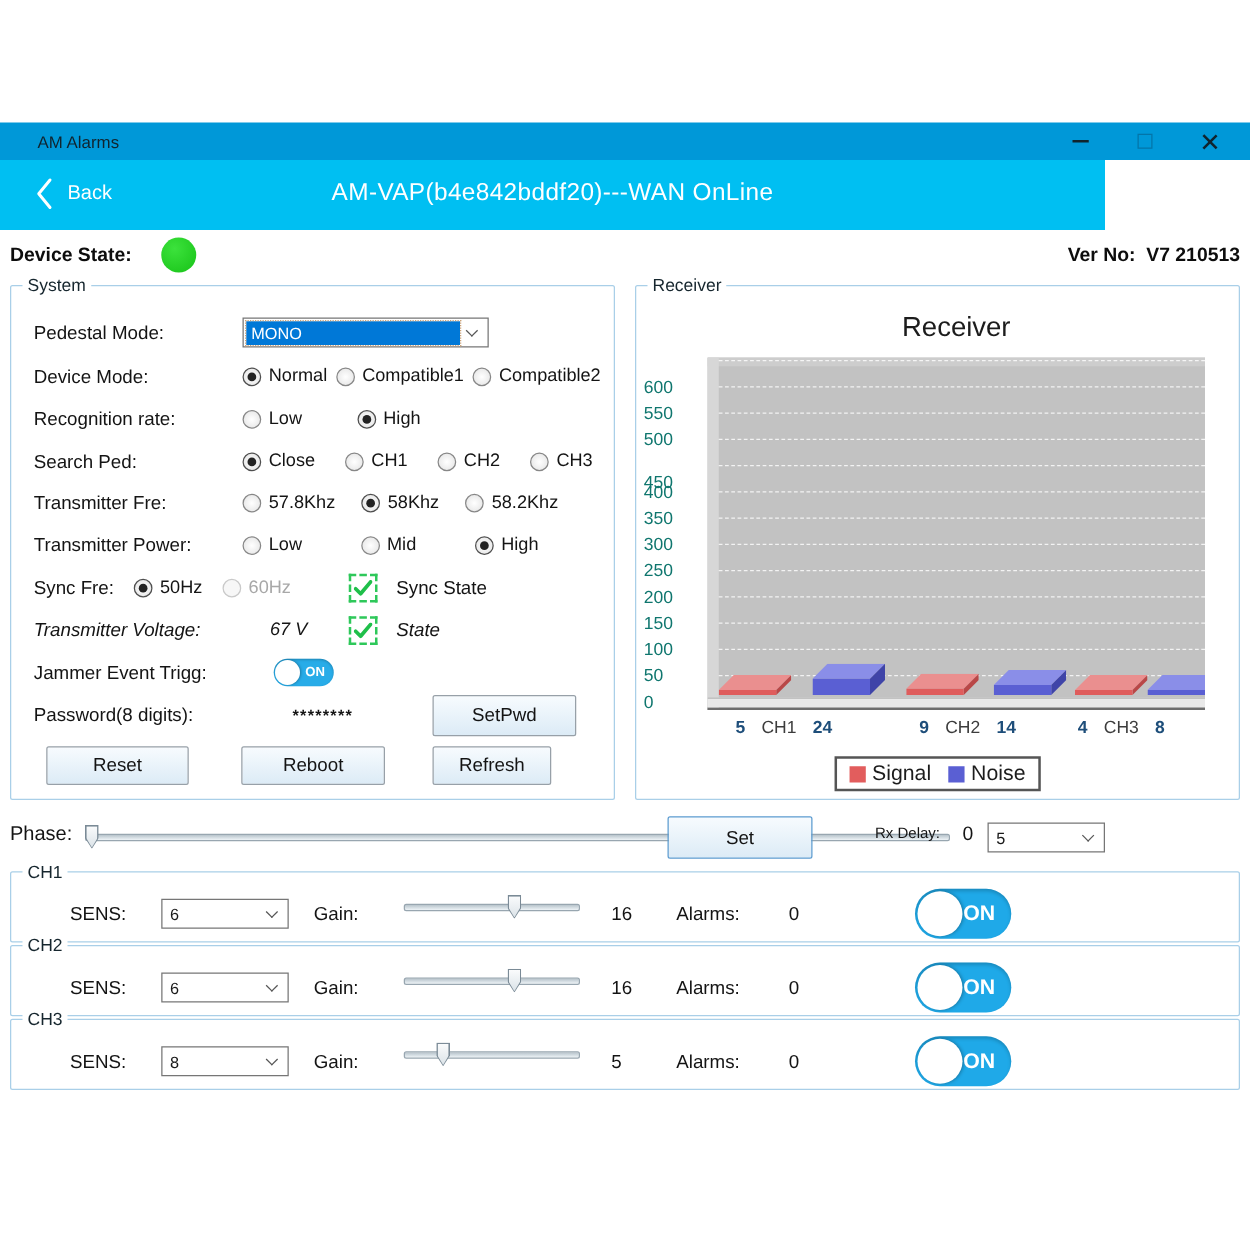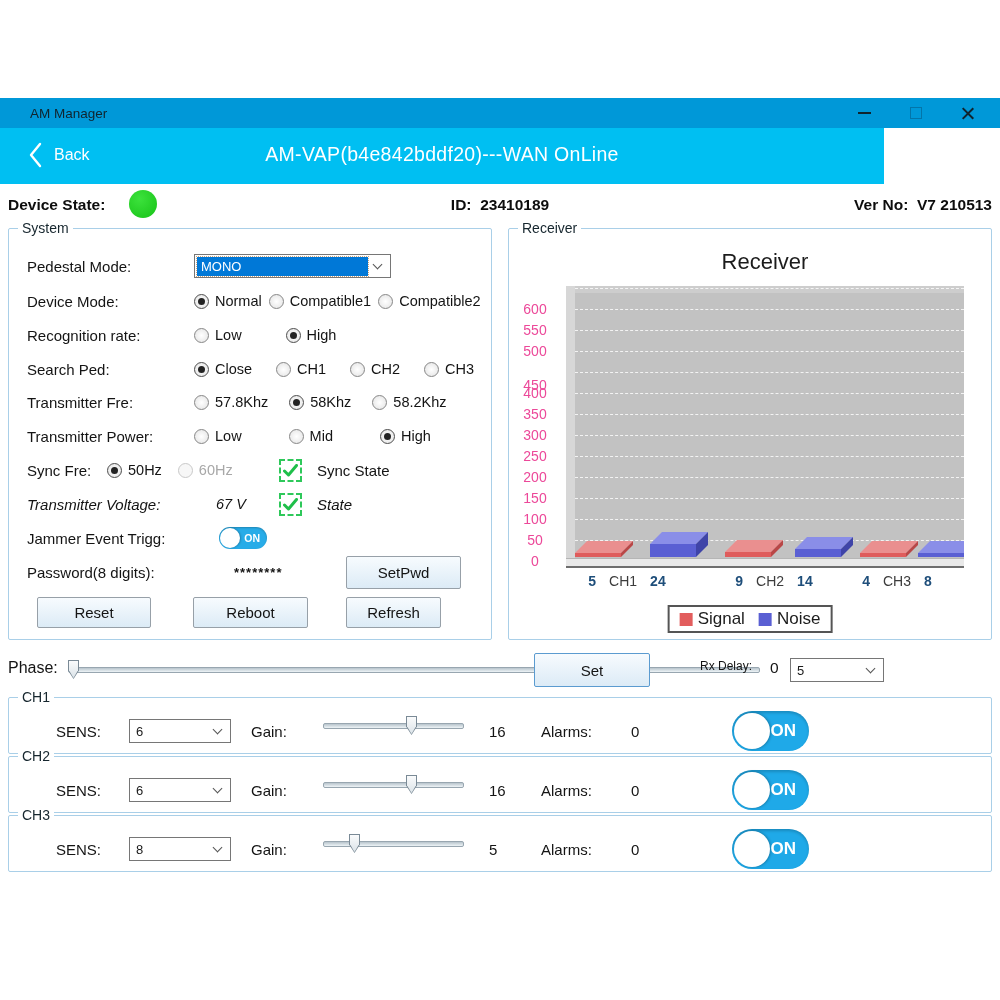--- a/index.html
+++ b/index.html
@@ -73,21 +73,21 @@
   .btn { position:absolute; height:31px; background:linear-gradient(#f7fbfe, #dcebf6); border:1px solid #97a0a8; border-radius:2px; font-size:15px; color:#141414; display:flex; align-items:center; justify-content:center; font-family:inherit; cursor:pointer; }
   .btn-setpwd { top:327px; left:337px; width:115px; height:33px; }
   .btn-reset { top:368px; left:28px; width:114px; }
   .btn-reboot { top:368px; left:184px; width:115px; }
   .btn-refresh { top:368px; left:337px; width:95px; }
   .btn-primary { border:1.5px solid #5b9bd0; }
 
   
   .chart-title { position:absolute; top:20px; left:57px; width:398px; text-align:center; font-size:22px; color:#1c1c1c; }
   .yticks { position:absolute; left:4px; top:57px; width:46px; height:281px; }
-  .ytick { position:absolute; right:4px; width:40px; text-align:center; font-size:14px; color:#ec4899; }
+  .ytick { position:absolute; right:4px; width:40px; text-align:left; font-size:14px; color:#0f766e; }
   .plot { position:absolute; left:57px; top:57px; width:398px; height:282px; background:#c2c2c2; border-bottom:2px solid #6e6e6e; overflow:hidden; }
   .wall-left { position:absolute; left:0; top:0; width:9px; height:100%; background:#d7d7d7; }
   .wall-top { position:absolute; left:0; top:0; width:100%; height:7px; background:#cdcdcd; }
   .floor { position:absolute; left:0; bottom:0; width:100%; height:8px; background:#e9e9e9; border-top:1px solid #b5b5b5; }
   .gridline { position:absolute; left:9px; right:0; height:0; border-top:1.5px dashed rgba(255,255,255,.8); }
   .bar { position:absolute; bottom:5px; }
   .xlabels { position:absolute; top:344px; left:0; width:484px; height:22px; }
   .xgroup { position:absolute; transform:translateX(-50%); display:flex; align-items:center; gap:13px; }
   .xval { font-size:14px; font-weight:bold; color:#1e4e7a; }
   .xcat { font-size:14px; color:#3c3c3c; }
@@ -117,21 +117,21 @@
   .tog-lg { position:absolute; width:77px; height:40px; border-radius:20px; background:#1fa9e8; box-shadow:inset 0 2px 3px rgba(0,0,0,.18); cursor:pointer; }
   .tog-lg .knob { position:absolute; left:2px; top:2px; width:36px; height:36px; border-radius:50%; background:#fff; box-shadow:1px 0 3px rgba(0,0,0,.3); }
   .tog-lg .tlabel { position:absolute; right:13px; top:0; line-height:40px; font-size:17px; font-weight:bold; color:#fff; }
 </style>
 </head>
 <body>
 
 <div class="stage">
 
   <div class="titlebar">
-    <span class="tb-title">AM Manager</span>
+    <span class="tb-title">AM Alarms</span>
     <div class="win-controls">
       <div class="win-btn">
           <span class="min-glyph"></span>
         </div>
       <div class="win-btn">
           <span class="max-glyph"></span>
         </div>
       <div class="win-btn">
           <span class="x-glyph"></span>
         </div>
@@ -144,24 +144,20 @@
           <polyline points="12,2 3,13 12,24" fill="none" stroke="#ffffff" stroke-width="2.4" stroke-linecap="round" stroke-linejoin="round"></polyline>
         </svg>
       <span>Back</span>
     </div>
     <div class="app-title">AM-VAP(b4e842bddf20)---WAN OnLine</div>
   </div>
 
   <div class="statusrow">
     <span class="ds-label">Device State:</span>
     <span class="ds-dot"></span>
-    <div class="id-wrap">
-      <span>ID:</span>&nbsp;
-      <span>23410189</span>
-    </div>
     <div class="ver-wrap">
       <span>Ver No:</span>&nbsp;
       <span>V7 210513</span>
     </div>
   </div>
 
   <div class="groupbox gb-system">
     <span class="gb-label">System</span>
 
     <div class="srow" style="top:24px;">

